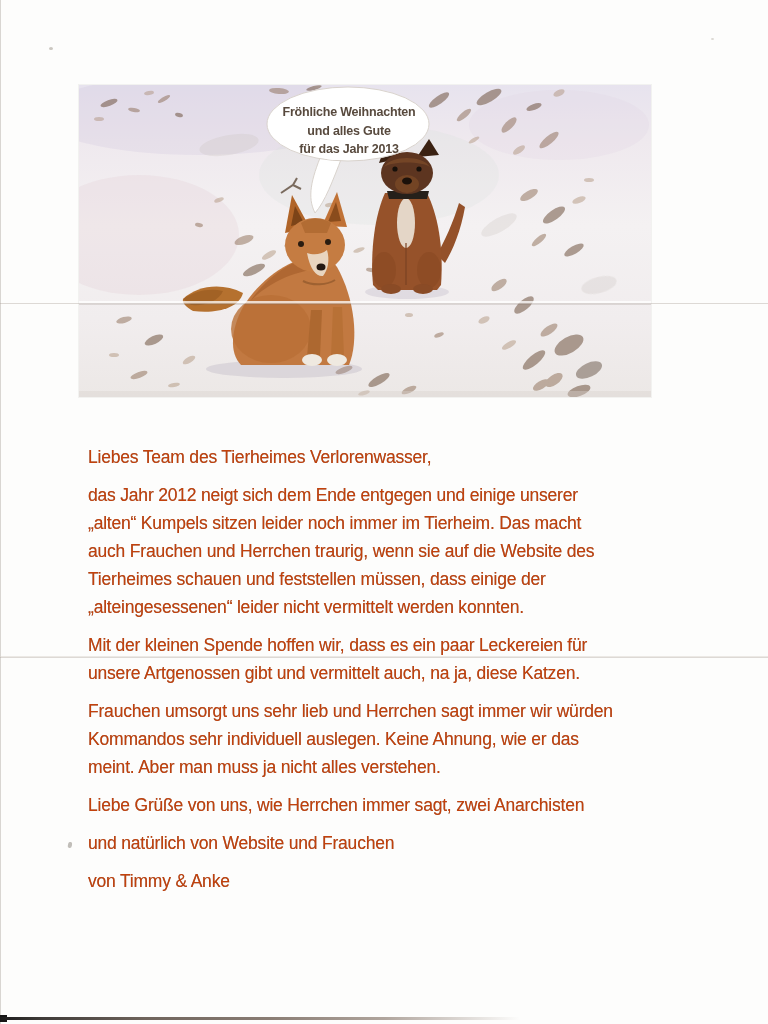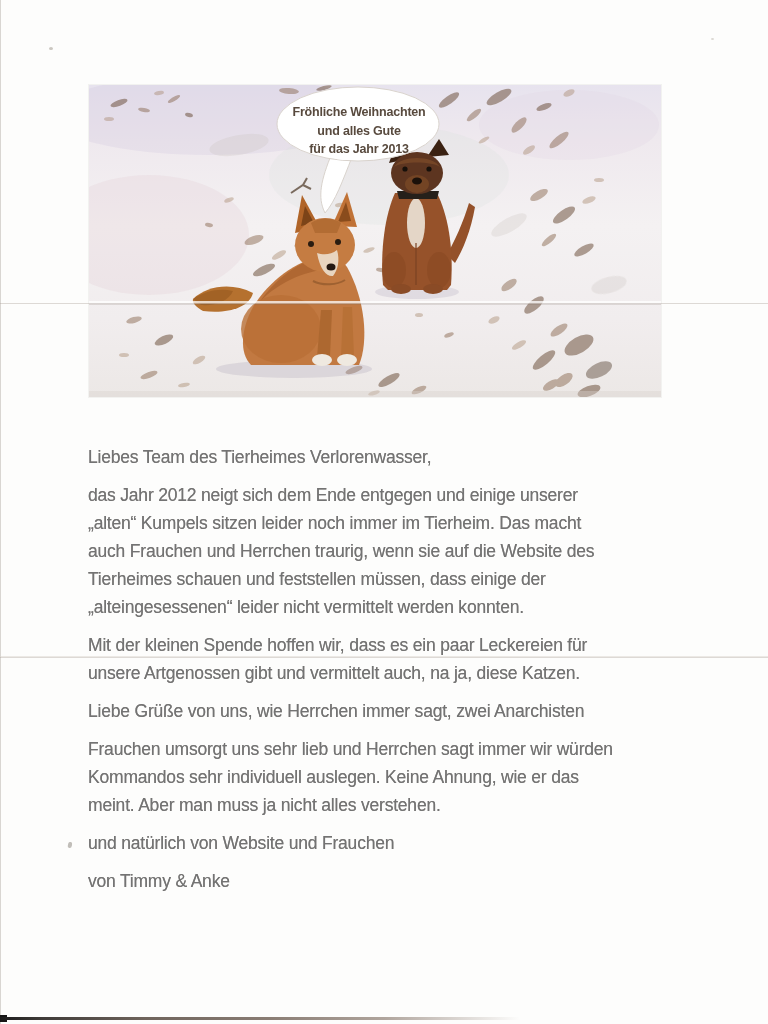--- a/index.html
+++ b/index.html
@@ -24,29 +24,29 @@
     background:linear-gradient(to right,#1c1c1c 0%,#3f3b38 8%,#6f645c 28%,#8a7d74 52%,#b0a59d 74%,rgba(190,180,172,0) 100%);
   }
   .bottom-scan-blob {
     position:absolute; left:0; top:1015px; width:7px; height:7px; background:#161616;
   }
   .speck { position:absolute; border-radius:50%; }
   .speck-1 { left:49px; top:47px; width:4px; height:3px; background:#b5afa7; opacity:.7; }
   .speck-2 { left:68px; top:842px; width:4px; height:6px; background:#9a948c; opacity:.6; border-radius:40% 60% 60% 40%; transform:rotate(12deg); }
   .speck-3 { left:711px; top:38px; width:3px; height:2px; background:#c5bfb8; opacity:.6; }
   .photo {
-    position:absolute; left:88px; top:84px; width:572px; height:312px;
+    position:absolute; left:78px; top:84px; width:572px; height:312px;
     border:1px solid rgba(120,110,105,.08);
     filter:blur(.3px);
     text-decoration:underline;
   }
   .photo svg { display:block; }
   .letter {
     position:absolute; left:88px; top:443px; width:660px;
-    color:#737373;
+    color:#c2410c;
     text-shadow:0 0 .6px rgba(70,64,58,.55);
   }
   .letter p {
     margin:0 0 10px 0;
     font-size:17.5px; line-height:28px; letter-spacing:-0.2px;
     white-space:pre-line;
   }
   .bubble-text {
     font-family:"Liberation Sans", sans-serif;
     font-weight:bold; font-size:12.5px; letter-spacing:-0.2px;
@@ -223,24 +223,24 @@
 
   <div class="letter">
     <p>Liebes Team des Tierheimes Verlorenwasser,</p>
     <p>das Jahr 2012 neigt sich dem Ende entgegen und einige unserer
 „alten“ Kumpels sitzen leider noch immer im Tierheim. Das macht
 auch Frauchen und Herrchen traurig, wenn sie auf die Website des
 Tierheimes schauen und feststellen müssen, dass einige der
 „alteingesessenen“ leider nicht vermittelt werden konnten.</p>
     <p>Mit der kleinen Spende hoffen wir, dass es ein paar Leckereien für
 unsere Artgenossen gibt und vermittelt auch, na ja, diese Katzen.</p>
-    <p>Liebe Grüße von uns, wie Herrchen immer sagt, zwei Anarchisten</p>
     <p>Frauchen umsorgt uns sehr lieb und Herrchen sagt immer wir würden
 Kommandos sehr individuell auslegen. Keine Ahnung, wie er das
 meint. Aber man muss ja nicht alles verstehen.</p>
+    <p>Liebe Grüße von uns, wie Herrchen immer sagt, zwei Anarchisten</p>
     <p>und natürlich von Website und Frauchen</p>
     <p>von Timmy &amp; Anke</p>
   </div>
 
   <div class="speck speck-1"></div>
   <div class="speck speck-2"></div>
   <div class="speck speck-3"></div>
   <div class="bottom-scan-blob"></div>
   <div class="bottom-scan-line"></div>
 

